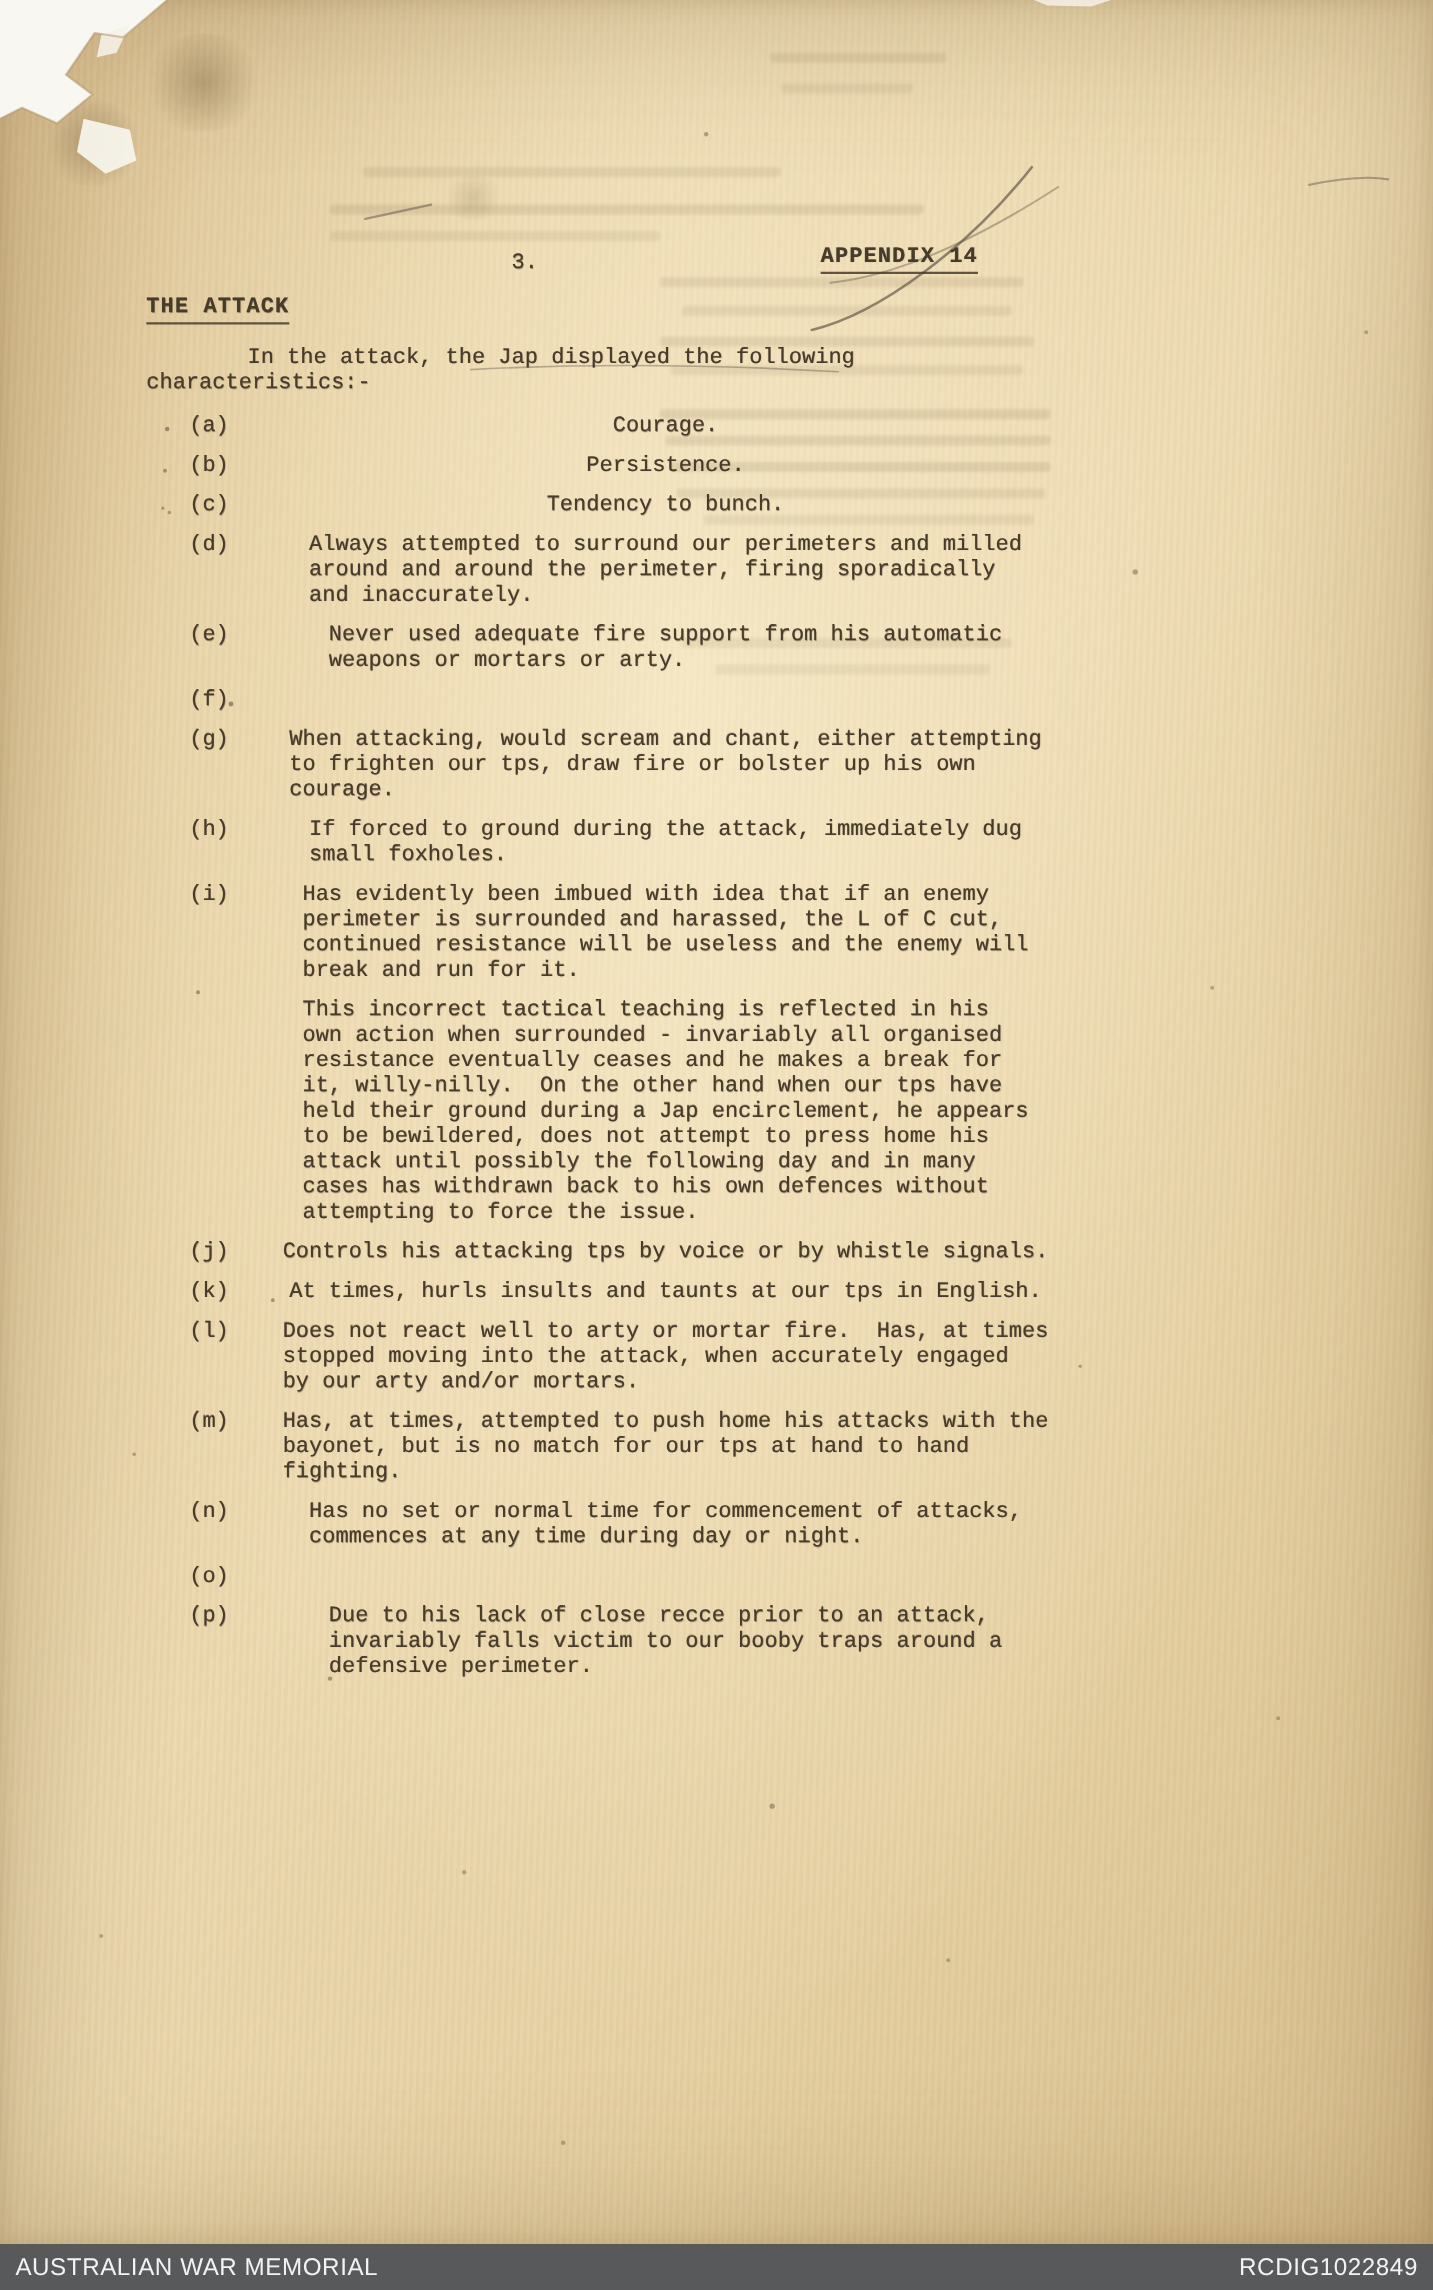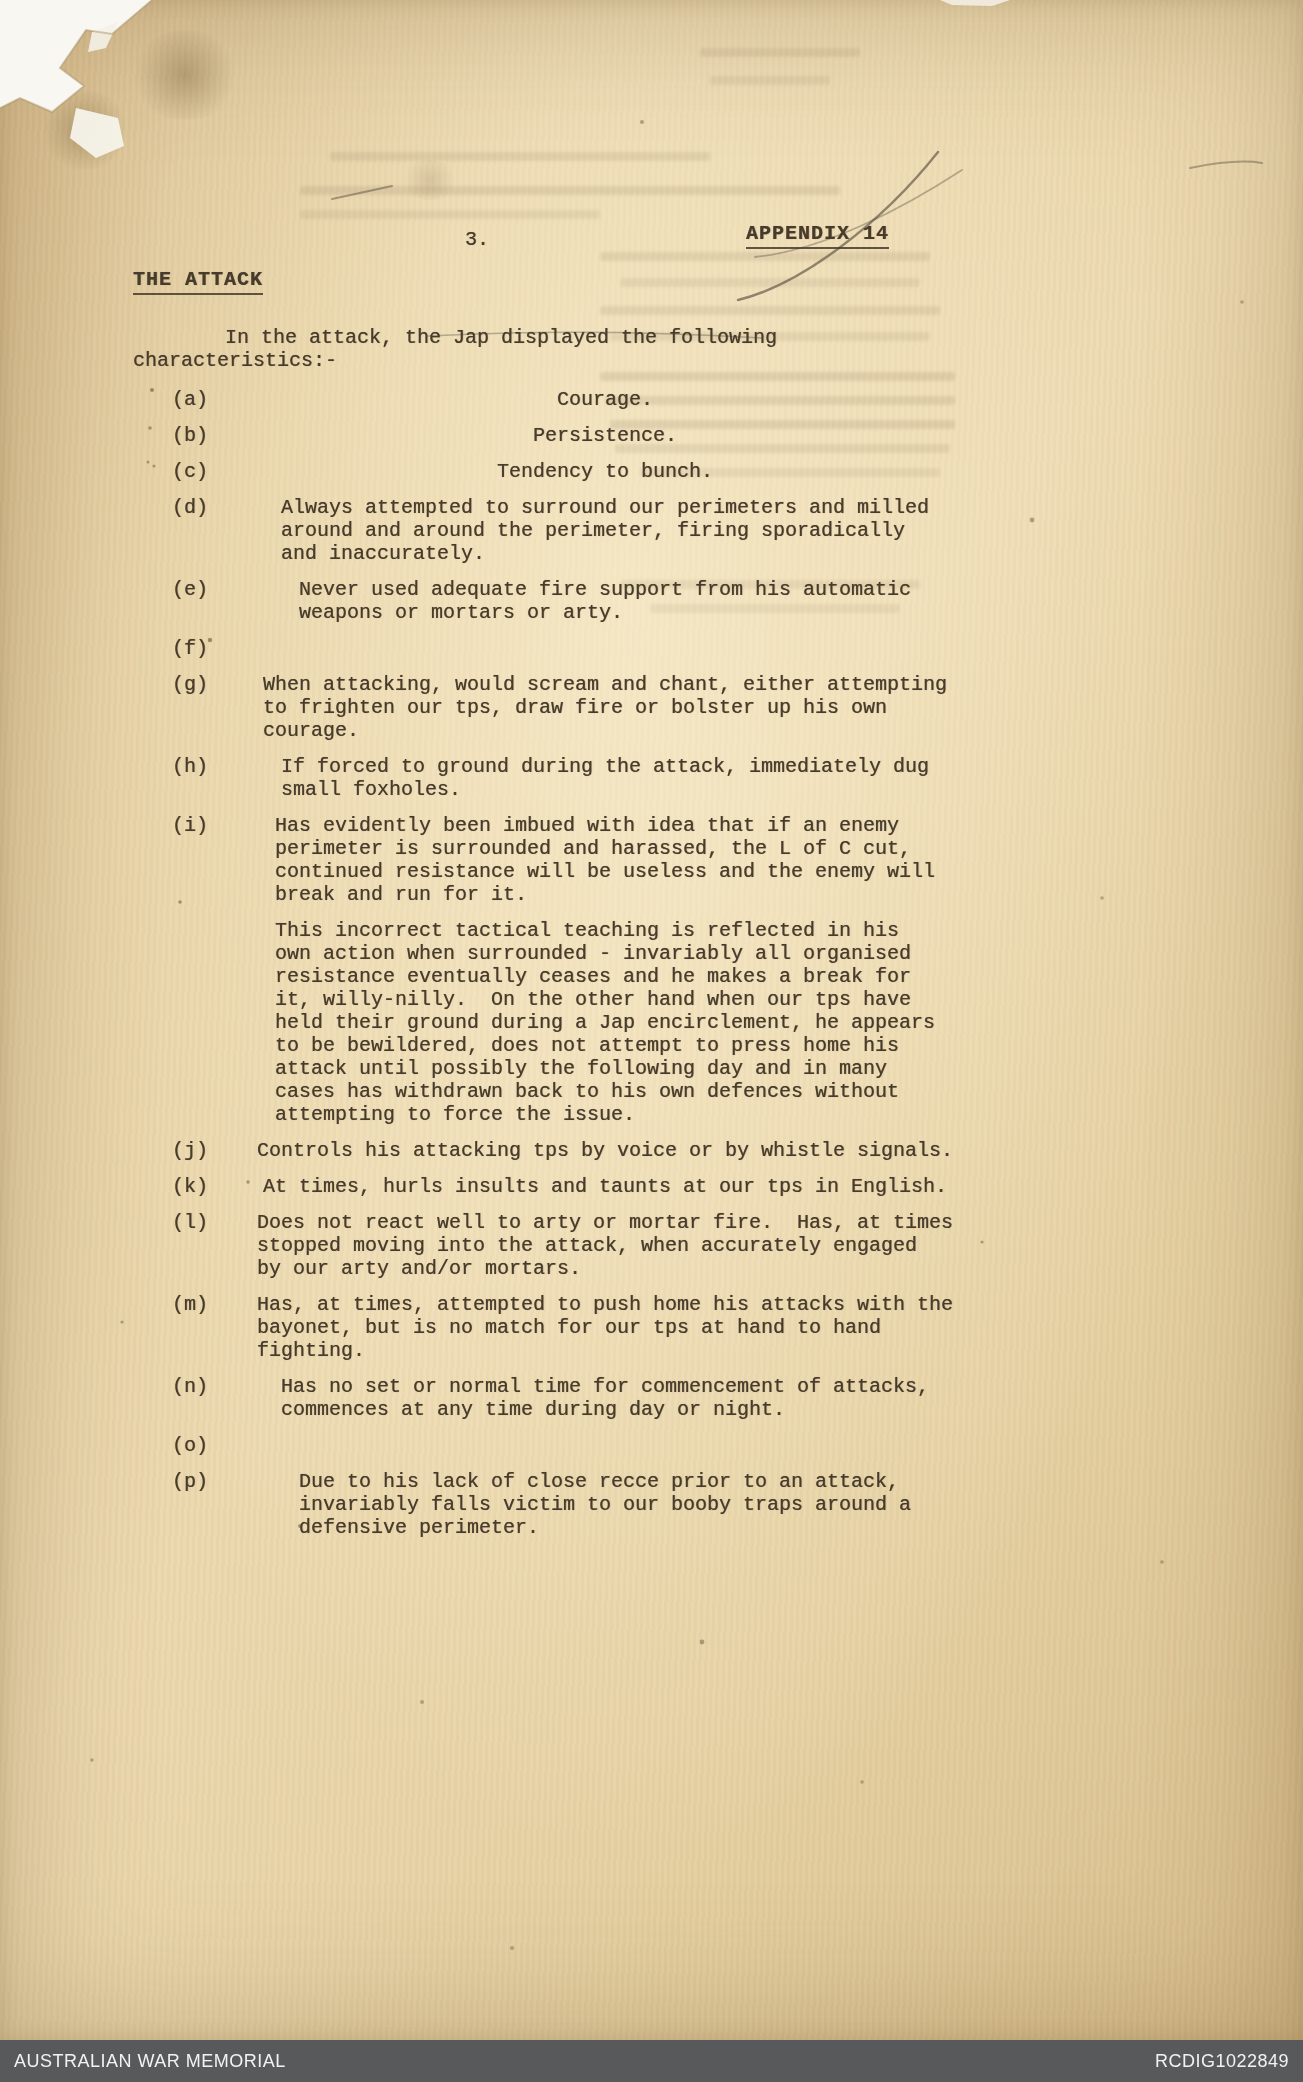--- a/index.html
+++ b/index.html
@@ -30,42 +30,42 @@
   .appendix{
     position:absolute;left:710px;top:222px;font-weight:700;
     border-bottom:2px solid rgba(71,59,43,.85);padding-bottom:2px;letter-spacing:1px;margin-left:36px;
   }
   .doc-title{
     position:absolute;left:133px;top:268px;font-weight:700;
     border-bottom:2px solid rgba(71,59,43,.85);padding-bottom:2px;letter-spacing:1px;
   }
 
   .content{position:absolute;left:133px;top:314px;width:852px;}
-  .intro{text-indent:92px;margin:12px 0 16px 0;}
+  .intro{text-indent:92px;margin:0 0 16px 0;}
   .attack-list{display:flex;flex-direction:column;row-gap:13px;margin:0;padding:0;list-style:none;}
   .item{display:flex;align-items:flex-start;padding-left:39px;}
   .item .label{flex:0 0 53px;}
   .item .texts{flex:1 1 auto;display:flex;flex-direction:column;row-gap:13px;align-items:center;}
   .item p{margin:0;}
 
   
   .artifact{position:absolute;pointer-events:none;}
   .ghost{background:#7a6648;height:9px;border-radius:3px;filter:blur(1.4px);transform:skewX(-2deg);}
   .overlay-svg{position:absolute;left:0;top:0;width:1303px;height:2040px;pointer-events:none;}
   .stain{
     position:absolute;border-radius:50%;
     background:radial-gradient(circle, rgba(90,66,30,.30), rgba(90,66,30,0) 70%);
     pointer-events:none;
   }
 
   
   .footer-bar{
     position:absolute;left:0;bottom:0;width:1303px;height:42px;background:#58595b;
     display:flex;align-items:center;justify-content:space-between;
-    font-family:"Liberation Sans",sans-serif;font-size:18px;color:#f2f2f2;
+    font-family:"Liberation Sans",sans-serif;font-size:22px;color:#f2f2f2;
     padding:0 14px;box-sizing:border-box;letter-spacing:0.5px;gap:44px;
   }
 </style>
 </head>
 <body>
 
 <div class="scan">
   <div class="paper">
 
     <div class="artifact ghost" style="left:330px;top:152px;width:380px;opacity:.12;"></div>

